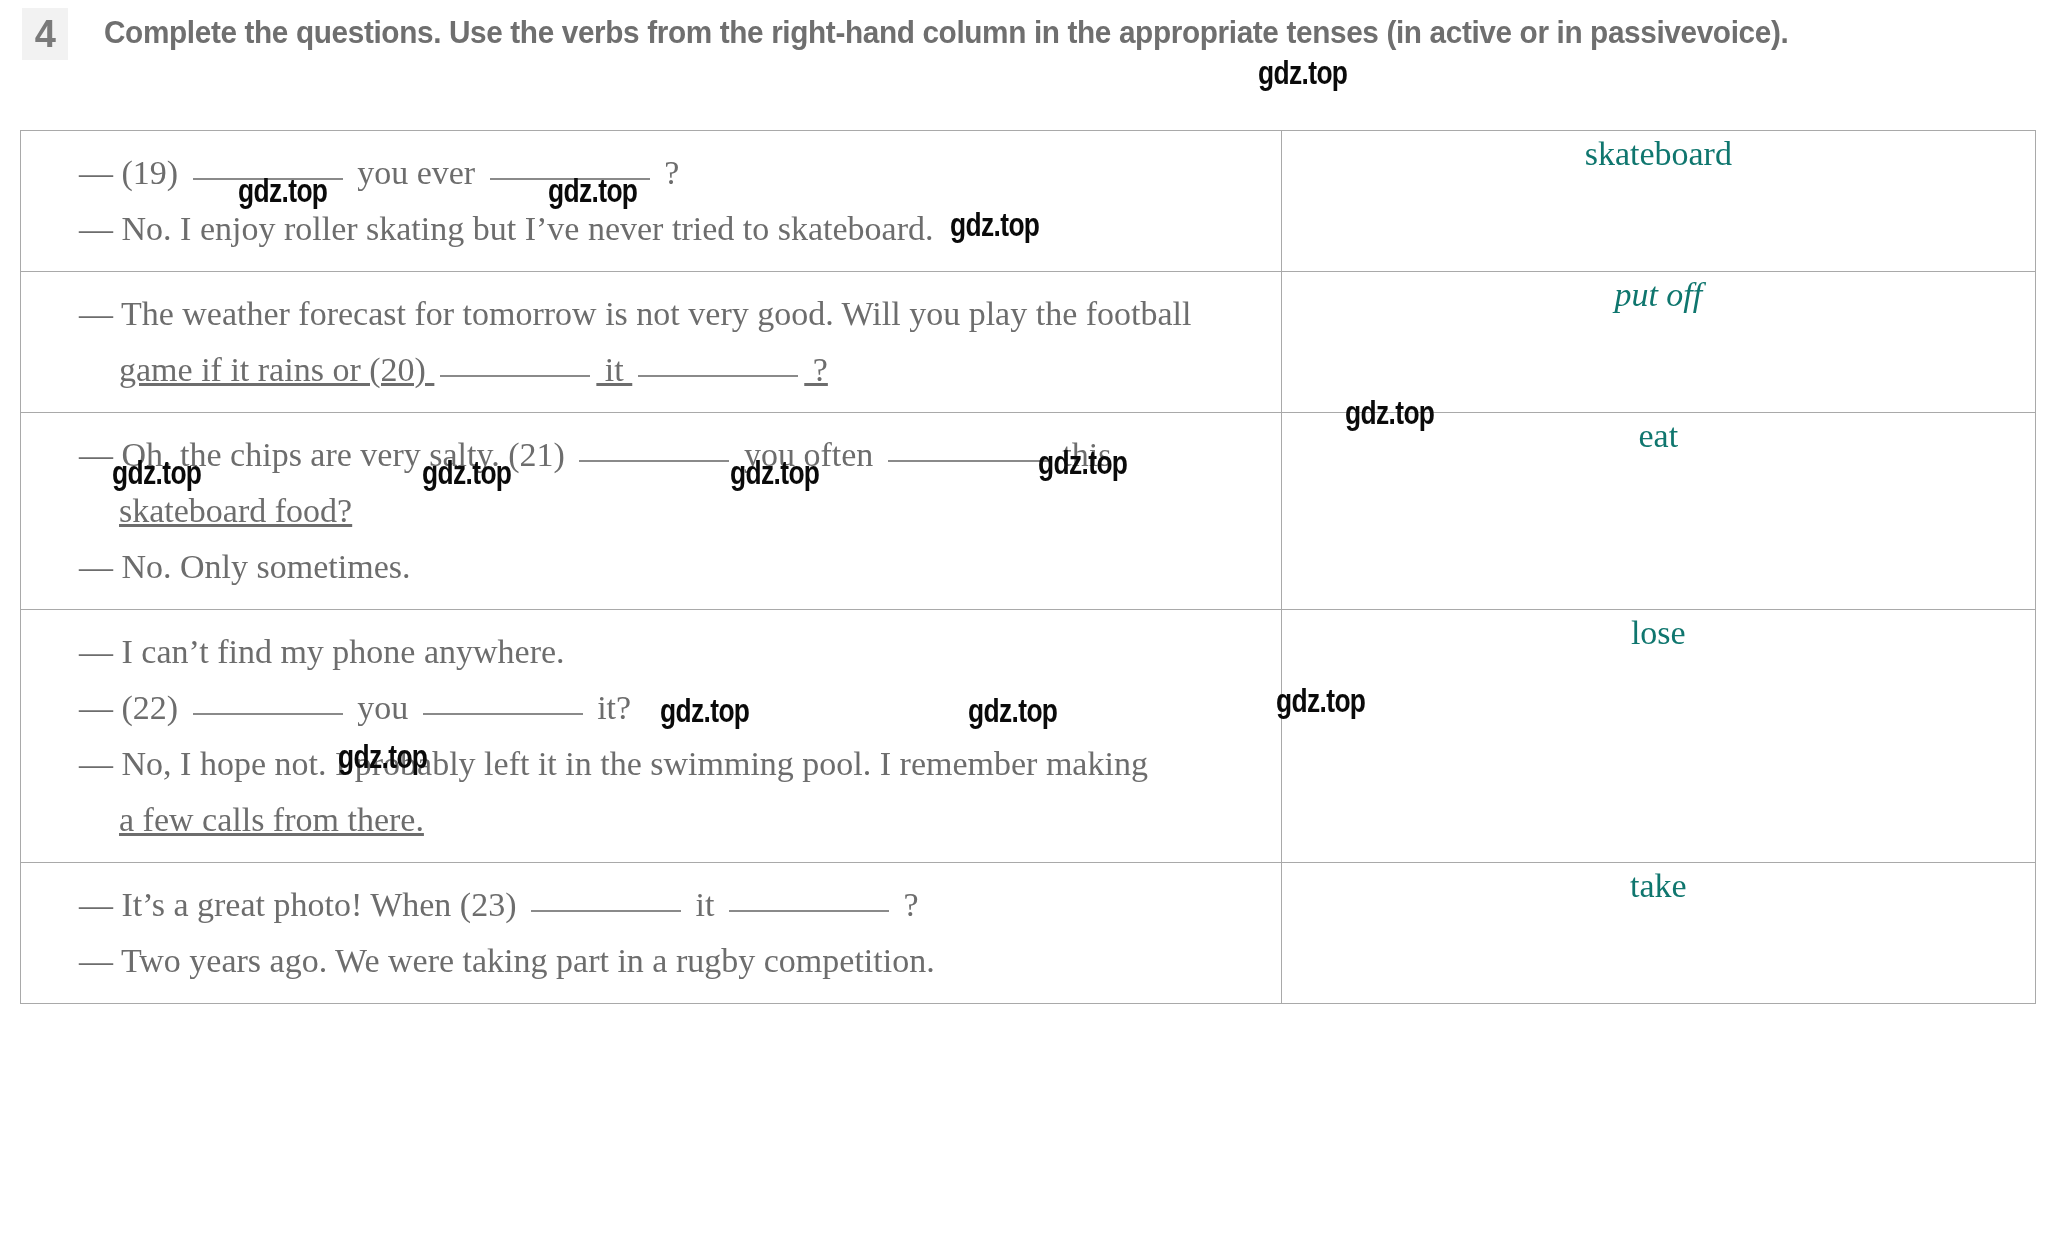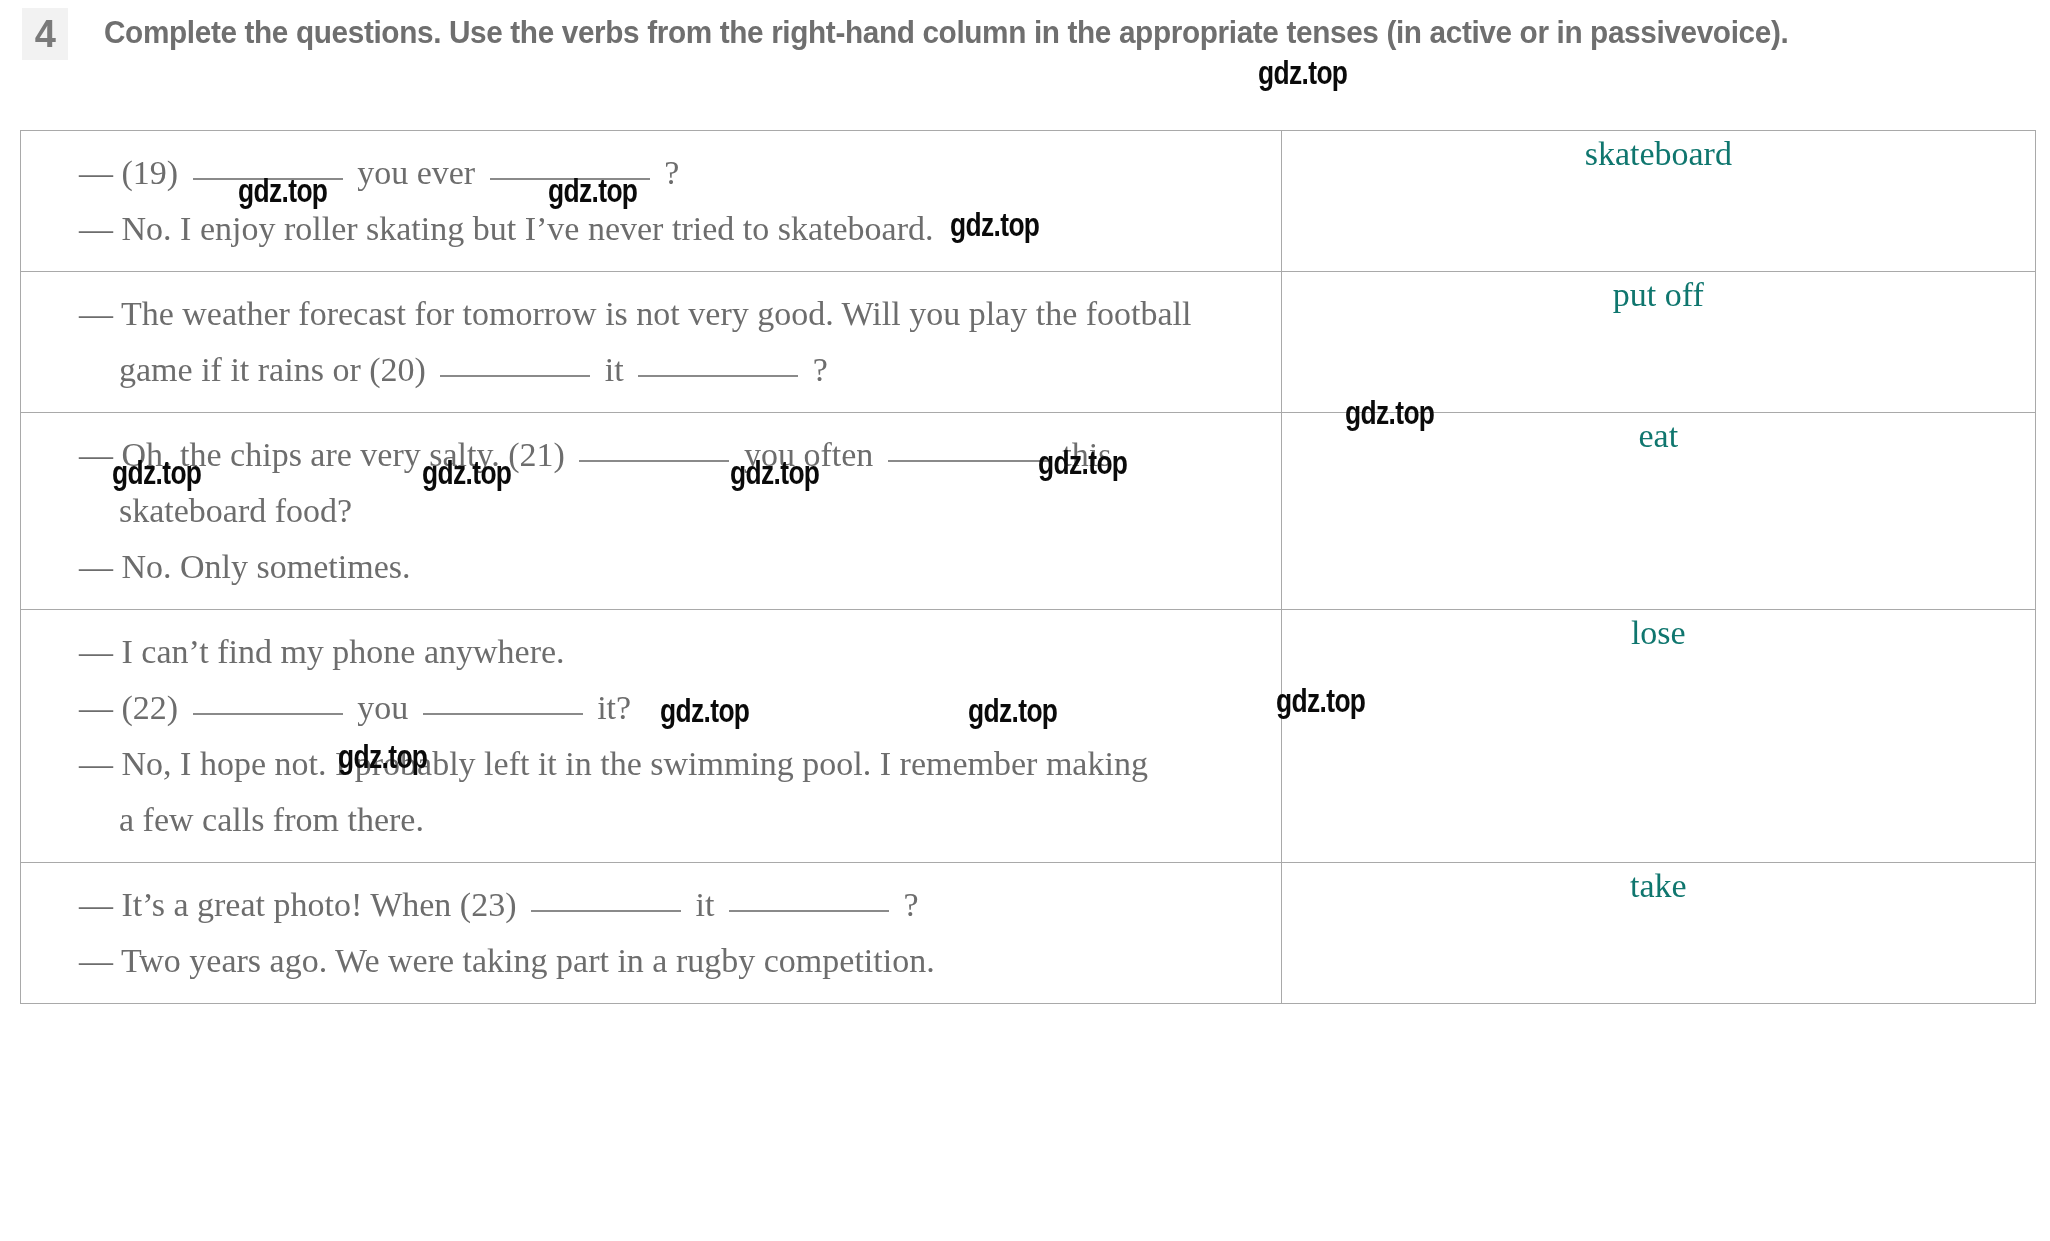--- a/index.html
+++ b/index.html
@@ -74,21 +74,21 @@
     position: relative;
     padding: 14px 20px 14px 58px;
   }
   .dialogue-line {
     color: #6d6d6d;
     font-size: 34px;
     line-height: 56px;
     white-space: nowrap;
     position: relative;
   }
-  .dialogue-line.indented { padding-left: 40px; }
+  .dialogue-line.indented { padding-left: 40px; text-decoration: underline; }
 
   .blank {
     display: inline-block;
     border-bottom: 2px solid #8a8a8a;
     vertical-align: 4px;
     margin: 0 6px;
   }
   .blank.w1 { width: 150px; }
   .blank.w2 { width: 160px; }
 
@@ -96,21 +96,21 @@
     position: relative;
     text-align: center;
     color: #0f766e;
     font-size: 34px;
     line-height: 46px;
   }
   .verb-label { display: block; }
 
   
   .vpad-r1 { padding-top: 20px; }
-  .vpad-r2 { padding-top: 152px; }
+  .vpad-r2 { padding-top: 152px; font-style: italic; }
   .vpad-r3 { padding-top: 18px; }
   .vpad-r4 { padding-top: 96px; margin-top: 8px; }
   .vpad-r5 { padding-top: 52px; }
   .vpad-r6 { padding-top: 14px; }
 
   
   .watermark {
     position: absolute;
     color: #0a0a0a;
     font-family: "Liberation Sans", sans-serif;

